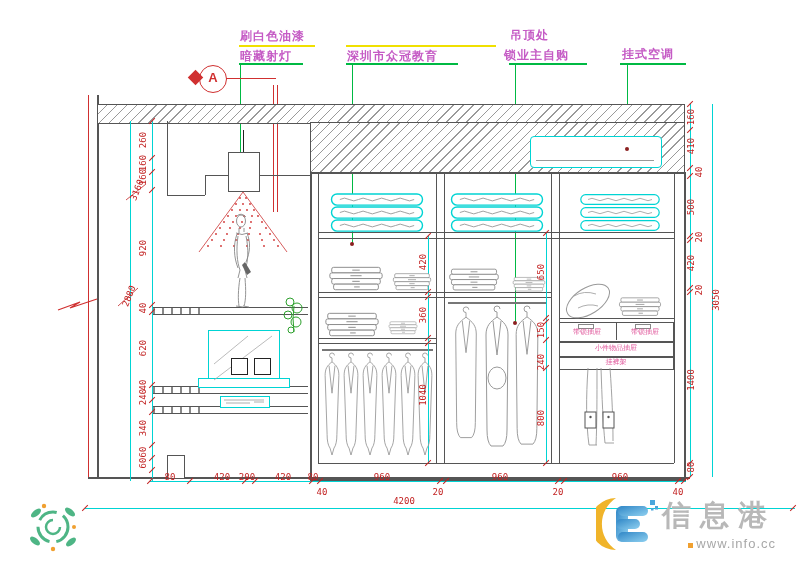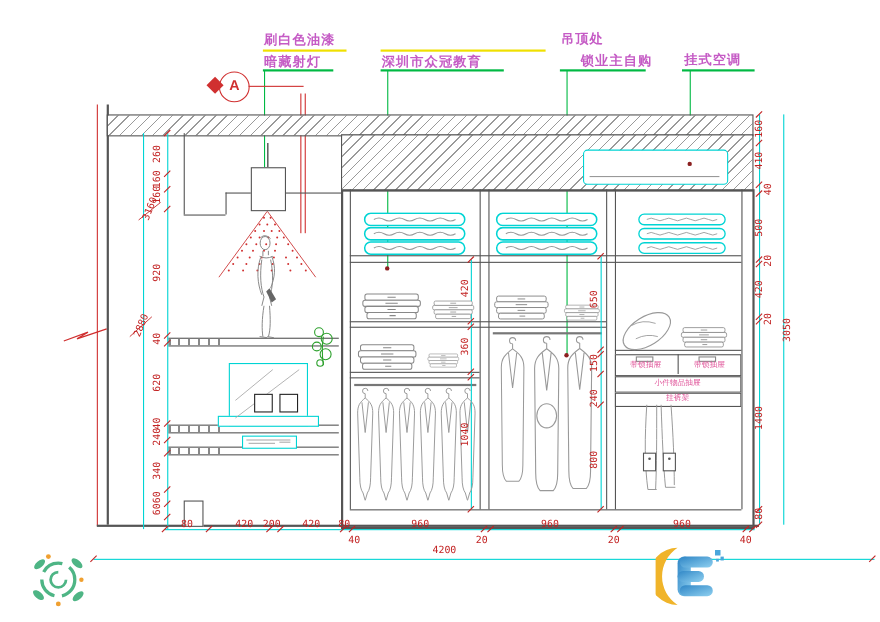--- a/index.html
+++ b/index.html
@@ -45,21 +45,21 @@
   <div class="anno" style="left:240px;top:28px">刷白色油漆</div>
   <div class="hl y" style="left:239px;top:45px;width:76px;height:2px"></div>
   <div class="anno" style="left:240px;top:48px">暗藏射灯</div>
   <div class="hl g" style="left:239px;top:63px;width:64px;height:2px"></div>
 
   <div class="hl y" style="left:346px;top:45px;width:150px;height:2px"></div>
   <div class="anno" style="left:347px;top:48px">深圳市众冠教育</div>
   <div class="hl g" style="left:346px;top:63px;width:112px;height:2px"></div>
 
   <div class="anno" style="left:510px;top:27px">吊顶处</div>
-  <div class="anno" style="left:528px;top:47px">锁业主自购</div>
+  <div class="anno" style="left:504px;top:47px">锁业主自购</div>
   <div class="hl g" style="left:509px;top:63px;width:78px;height:2px"></div>
 
   <div class="anno" style="left:622px;top:46px">挂式空调</div>
   <div class="hl g" style="left:620px;top:63px;width:66px;height:2px"></div>
 
   <div class="vl g" style="left:240px;top:64px;height:126px"></div>
   <div class="vl g" style="left:352px;top:64px;height:180px"></div>
   <div class="vl g" style="left:515px;top:64px;height:259px"></div>
   <div class="vl g" style="left:627px;top:64px;height:85px"></div>
 
@@ -360,20 +360,26 @@
         </defs>
       <path d="M20 6 A26 26 0 1 0 20 58 A31 31 0 0 1 20 6" fill="#f0b42a"></path>
       <rect x="20" y="14" width="12" height="36" rx="6" fill="url(#bl)"></rect>
       <rect x="22" y="14" width="30" height="10" rx="5" fill="url(#bl)"></rect>
       <rect x="20" y="27" width="24" height="10" rx="5" fill="url(#bl)"></rect>
       <rect x="22" y="40" width="30" height="10" rx="5" fill="url(#bl)"></rect>
       <rect x="54" y="8" width="5" height="5" fill="#4aa6dc"></rect>
         <rect x="59" y="14" width="3.5" height="3.5" fill="#4aa6dc"></rect>
         <rect x="55" y="16" width="2.5" height="2.5" fill="#4aa6dc"></rect>
     </svg>
+    <div>
+      <div class="t1">信息港</div>
+      <div class="t2">
+        <span style="display:inline-block;width:5px;height:5px;background:#f0a030;margin-right:3px"></span><span>www.info.cc</span>
+      </div>
+    </div>
   </div>
 
 <div class="tk" style="left: 150px; top: 481px;"></div>
     <div class="tk" style="left: 190px; top: 481px;"></div>
     <div class="tk" style="left: 245px; top: 481px;"></div>
     <div class="tk" style="left: 255px; top: 481px;"></div>
     <div class="tk" style="left: 312px; top: 481px;"></div>
     <div class="tk" style="left: 320px; top: 481px;"></div>
     <div class="tk" style="left: 440px; top: 481px;"></div>
     <div class="tk" style="left: 446px; top: 481px;"></div>

